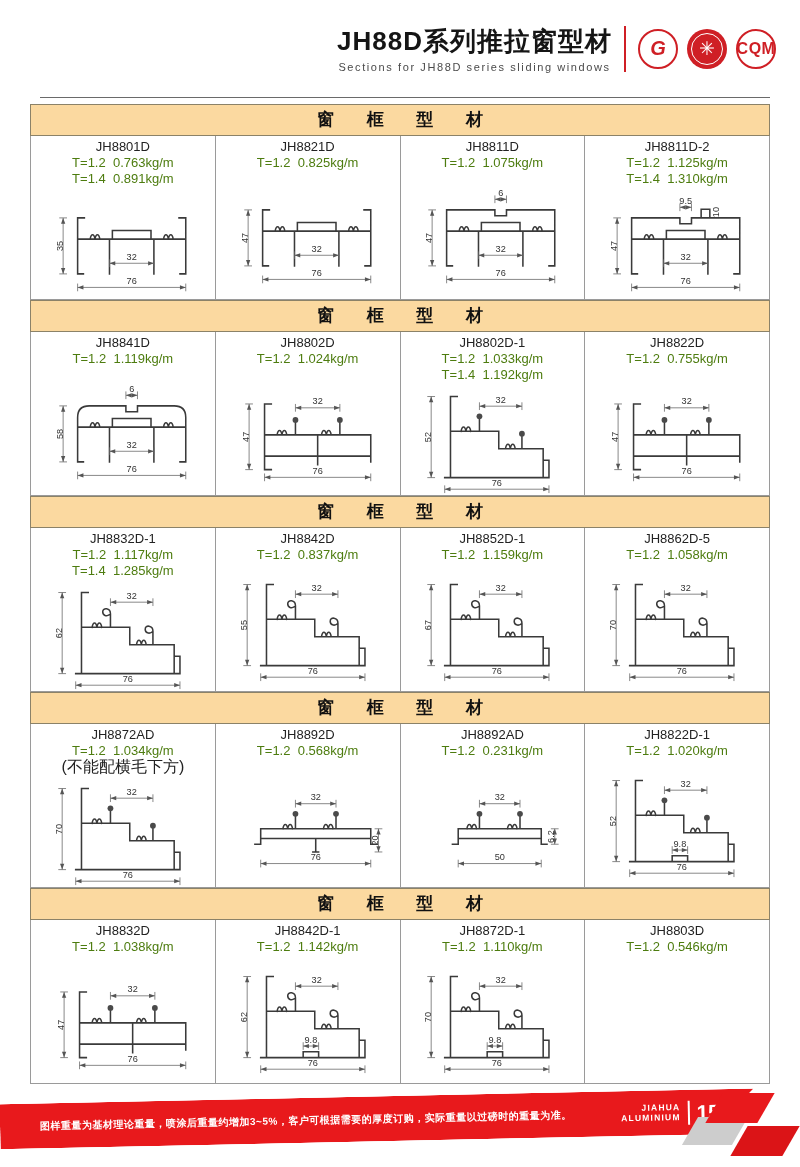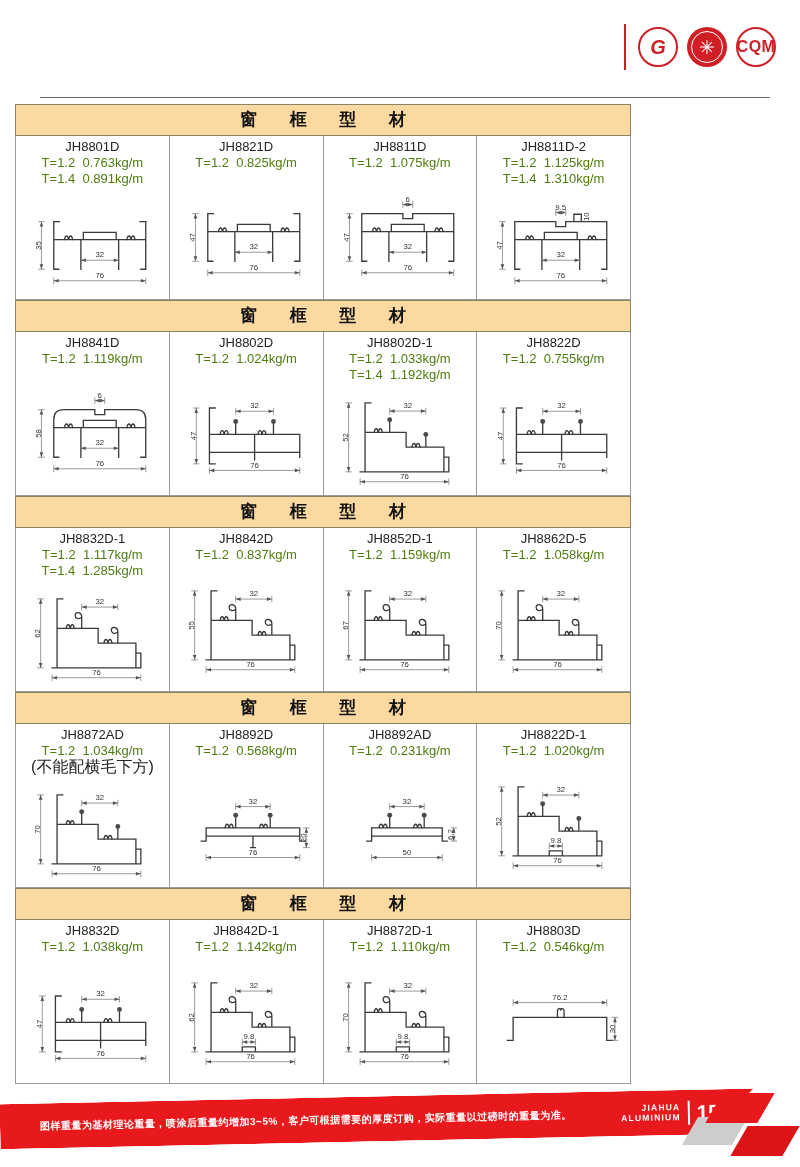--- a/index.html
+++ b/index.html
@@ -14,21 +14,21 @@
   .subtitle{font-size:11px;color:#4a4a4a;letter-spacing:1.6px;margin-top:2px;white-space:nowrap;}
   .hdr-divider{width:2px;height:46px;background:#cf1f25;}
   .logos{display:flex;align-items:center;gap:9px;}
   .logo{width:40px;height:40px;border-radius:50%;display:flex;align-items:center;justify-content:center;box-sizing:border-box;}
   .logo-gb{border:2.5px solid #cf1f25;color:#cf1f25;font-size:20px;font-weight:700;font-style:italic;}
   .logo-emblem{background:#cf1f25;color:#fff;font-size:19px;}
   .logo-emblem .inner{width:30px;height:30px;border:1.5px solid #fff;border-radius:50%;display:flex;align-items:center;justify-content:center;}
   .logo-cqm{border:2.5px solid #cf1f25;color:#cf1f25;font-size:16px;font-weight:900;letter-spacing:.5px;}
   .hdr-rule{position:absolute;top:97px;left:40px;width:730px;height:1px;background:#6a6a6a;}
   
-  .catalog{position:absolute;top:104px;left:15px;width:616px;}
+  .catalog{position:absolute;top:104px;left:30px;width:740px;}
   .section-bar{
     height:30px;line-height:30px;text-align:center;background:#FBD9A0;
     border:1px solid #8B8268;font-size:17px;font-weight:700;color:#111;
     letter-spacing:14px;text-indent:14px;
   }
   .section-row{
     display:flex;height:164px;border-left:1px solid #9a9a9a;
     border-right:1px solid #9a9a9a;border-bottom:1px solid #9a9a9a;box-sizing:border-box;
   }
   .cell{flex:1;border-right:1px solid #9a9a9a;padding-top:2px;display:flex;flex-direction:column;align-items:center;min-width:0;}
@@ -58,20 +58,24 @@
   .page-number{font-size:21px;font-weight:700;}
   .shape{position:absolute;transform:skewX(-30deg);}
   .shape-gray{left:690px;top:1117px;width:50px;height:28px;background:#cdcdcd;z-index:1;}
   .shape-red-top{left:714px;top:1093px;width:52px;height:30px;background:#E8191C;z-index:2;}
   .shape-red-bottom{left:739px;top:1126px;width:52px;height:30px;background:#DB1417;z-index:2;}
 </style>
 </head>
 <body>
 
 <div class="hdr">
+  <div class="title-block">
+    <div class="title">JH88D系列推拉窗型材</div>
+    <div class="subtitle">Sections for JH88D series sliding windows</div>
+  </div>
   <div class="hdr-divider"></div>
   <div class="logos">
     <div class="logo logo-gb">
         <span>G</span>
       </div>
     <div class="logo logo-emblem">
         <span class="inner">✳</span>
       </div>
     <div class="logo logo-cqm">
         <span>CQM</span>
@@ -705,39 +709,20 @@
             <path class="ar" d="M152,110 l-6,-2.2 l0,4.4 Z"></path>
             <line class="dl" x1="44" y1="106" x2="44" y2="114"></line>
             <line class="dl" x1="152" y1="106" x2="152" y2="114"></line>
             <text x="98" y="106.5" text-anchor="middle">76</text>
           </svg>
         </div>
     </div>
     <div class="cell">
       <div class="code">JH8803D</div>
       <div class="spec">T=1.2&nbsp;&nbsp;0.546kg/m</div>
-      <div class="draw">
-          <svg viewBox="0 0 186 116" width="180" height="112" xmlns="http://www.w3.org/2000/svg">
-            <g class="pf">
-              <path d="M44,56 H158 M44,56 V84 M158,56 V84 M44,84 h-7 M158,84 h7 M98,56 v-8 c0,-3 3,-4 4,-1 M106,56 v-8 c0,-3 -3,-4 -4,-1"></path>
-            </g>
-            <line class="dl" x1="44" y1="38" x2="158" y2="38"></line>
-            <path class="ar" d="M44,38 l6,-2.2 l0,4.4 Z"></path>
-            <path class="ar" d="M158,38 l-6,-2.2 l0,4.4 Z"></path>
-            <line class="dl" x1="44" y1="34" x2="44" y2="42"></line>
-            <line class="dl" x1="158" y1="34" x2="158" y2="42"></line>
-            <text x="101" y="34.5" text-anchor="middle">76.2</text>
-            <line class="dl" x1="168" y1="56" x2="168" y2="84"></line>
-            <path class="ar" d="M168,56 l-2.2,6 l4.4,0 Z"></path>
-            <path class="ar" d="M168,84 l-2.2,-6 l4.4,0 Z"></path>
-            <line class="dl" x1="164" y1="56" x2="172" y2="56"></line>
-            <line class="dl" x1="164" y1="84" x2="172" y2="84"></line>
-            <text transform="rotate(-90 164.5 70)" x="164.5" y="73" text-anchor="middle">30</text>
-          </svg>
-        </div>
     </div>
   </div>
 
 </div>
 
 <div class="footer-band">
   <div class="footer-note">图样重量为基材理论重量，喷涂后重量约增加3~5%，客户可根据需要的厚度订购，实际重量以过磅时的重量为准。</div>
   <div class="brand">
     <div class="brand-name">
       <div>JIAHUA</div>

